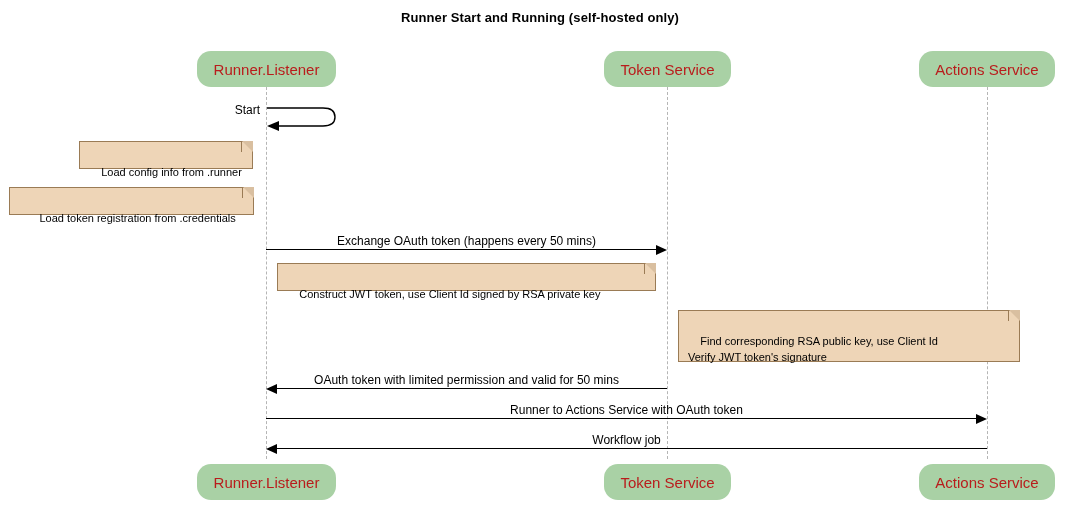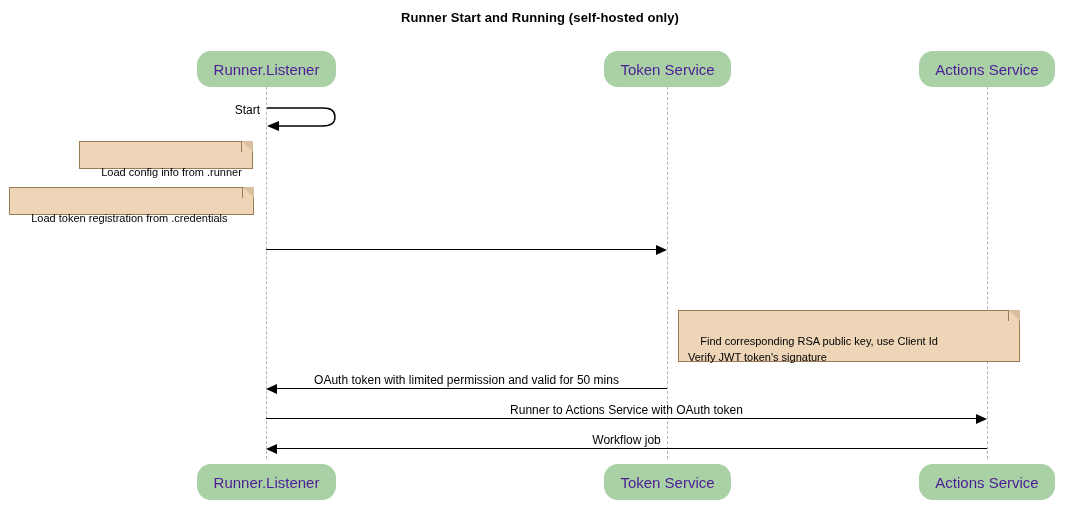--- a/index.html
+++ b/index.html
@@ -30,21 +30,21 @@
     font-weight: bold;
     color: #000000;
     letter-spacing: 0.1px;
   }
   
   .participant {
     position: absolute;
     box-sizing: border-box;
     border-radius: 14px;
     background: #a9d1a5;
-    color: #4c1d95;
+    color: #b91c1c;
     font-size: 15px;
     display: flex;
     align-items: center;
     justify-content: center;
     height: 36px;
     white-space: nowrap;
   }
   
   .lifeline {
     position: absolute;
@@ -152,29 +152,35 @@
       <polygon points="14,17 2,22 14,27" fill="#000000"></polygon>
     </svg>
   </div>
 
   <div class="note" style="left:79px; top:141px; width:174px; height:28px;">
     <span>Load config info from .runner</span>
     <span class="note-fold"></span>
     <span class="note-fold-edge"></span>
   </div>
 
-  <div class="note" style="left:9px; top:187px; width:245px; height:28px;">
+  <div class="note" style="left:9px; top:187px; width:245px; height:28px;text-align:center;">
     <span>Load token registration from .credentials</span>
     <span class="note-fold"></span>
     <span class="note-fold-edge"></span>
   </div>
 
+  <div class="msg-label" style="left:266px; top:234px; width:401px;">Exchange OAuth token (happens every 50 mins)</div>
   <div class="msg-line" style="left:266px; top:249px; width:390px;"></div>
   <div class="arrow-head arrow-right" style="left:656px; top:244.5px;"></div>
 
+  <div class="note" style="left:277px; top:263px; width:379px; height:28px;">
+    <span>Construct JWT token, use Client Id signed by RSA private key</span>
+    <span class="note-fold"></span>
+    <span class="note-fold-edge"></span>
+  </div>
 
   <div class="note" style="left:678px; top:310px; width:342px; height:52px;">
     <span>Find corresponding RSA public key, use Client Id
 Verify JWT token's signature</span>
     <span class="note-fold"></span>
     <span class="note-fold-edge"></span>
   </div>
 
   <div class="msg-label" style="left:266px; top:373px; width:401px;">OAuth token with limited permission and valid for 50 mins</div>
   <div class="msg-line" style="left:277px; top:388px; width:390px;"></div>

